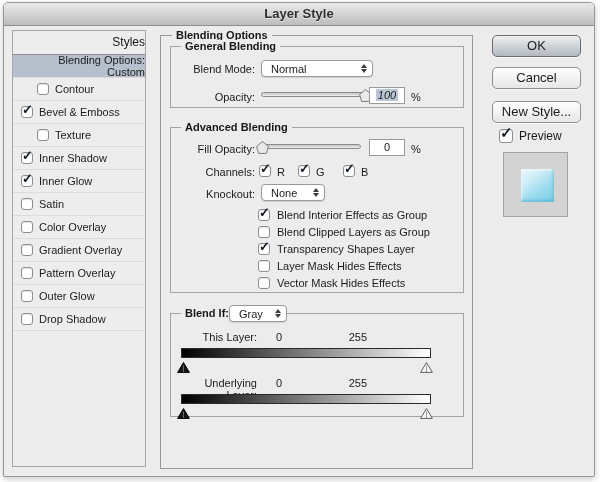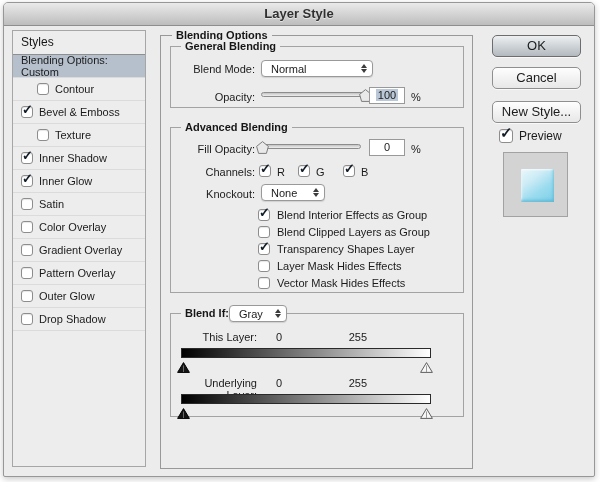--- a/index.html
+++ b/index.html
@@ -19,21 +19,21 @@
     position:absolute;left:4px;top:3px;width:590px;height:22px;
     background:linear-gradient(#eaeaea,#bdbdbd);
     border-bottom:1px solid #8e8e8e;border-radius:4px 4px 0 0;
     text-align:center;line-height:22px;font-size:13px;font-weight:bold;color:#303030;
     text-shadow:0 1px 0 rgba(255,255,255,.55);
   }
 
   
   .sidebar{
     position:absolute;left:12px;top:30px;width:134px;height:437px;
-    background:#ededed;border:1px solid #a6a6a6;box-sizing:border-box;
+    background:#ededed;border:1px solid #a6a6a6;box-sizing:border-box;text-align:right;
   }
   .sb-header{height:23px;line-height:23px;padding-left:8px;font-size:12px;color:#161616;
     border-bottom:1px solid #8f8f8f;}
   .srow{height:23px;box-sizing:border-box;border-bottom:1px solid #dbdbdb;
     display:flex;align-items:center;gap:6px;padding-left:8px;font-size:11px;}
   .srow.selected{background:#b6c0cd;}
   .srow.indent{padding-left:24px;}
 
   
   .cb{width:12px;height:12px;flex:none;background:#fff;border:1px solid #8d8d8d;
@@ -68,21 +68,21 @@
     border-right:3px solid transparent;}
   .dd-arrows i.up{border-bottom:4px solid #3c3c3c;}
   .dd-arrows i.dn{border-top:4px solid #3c3c3c;}
 
   .slider{position:absolute;height:5px;border:1px solid #8d8d8d;border-radius:3px;
     background:linear-gradient(#c4c4c4,#efefef);box-sizing:border-box;}
   .thumb{position:absolute;top:-5px;width:13px;height:13px;}
 
   .numbox{position:absolute;width:36px;height:17px;background:#fff;border:1px solid #999;
     box-sizing:border-box;font-size:11px;text-align:center;line-height:15px;}
-  .numbox .sel{background:#b9c7d6;padding:0 2px;}
+  .numbox .sel{background:#b9c7d6;padding:0 2px;font-style:italic;}
   .unit{position:absolute;font-size:11px;}
 
   .opt-list{position:absolute;left:87px;top:78px;}
   .opt-row{display:flex;align-items:center;gap:7px;height:17px;font-size:11px;}
 
   .chan{position:absolute;font-size:11px;}
 
   
   .bi-block{position:absolute;left:0;width:294px;height:46px;}
   .bi-label{position:absolute;left:0;top:3px;width:86px;text-align:right;font-size:11px;}

